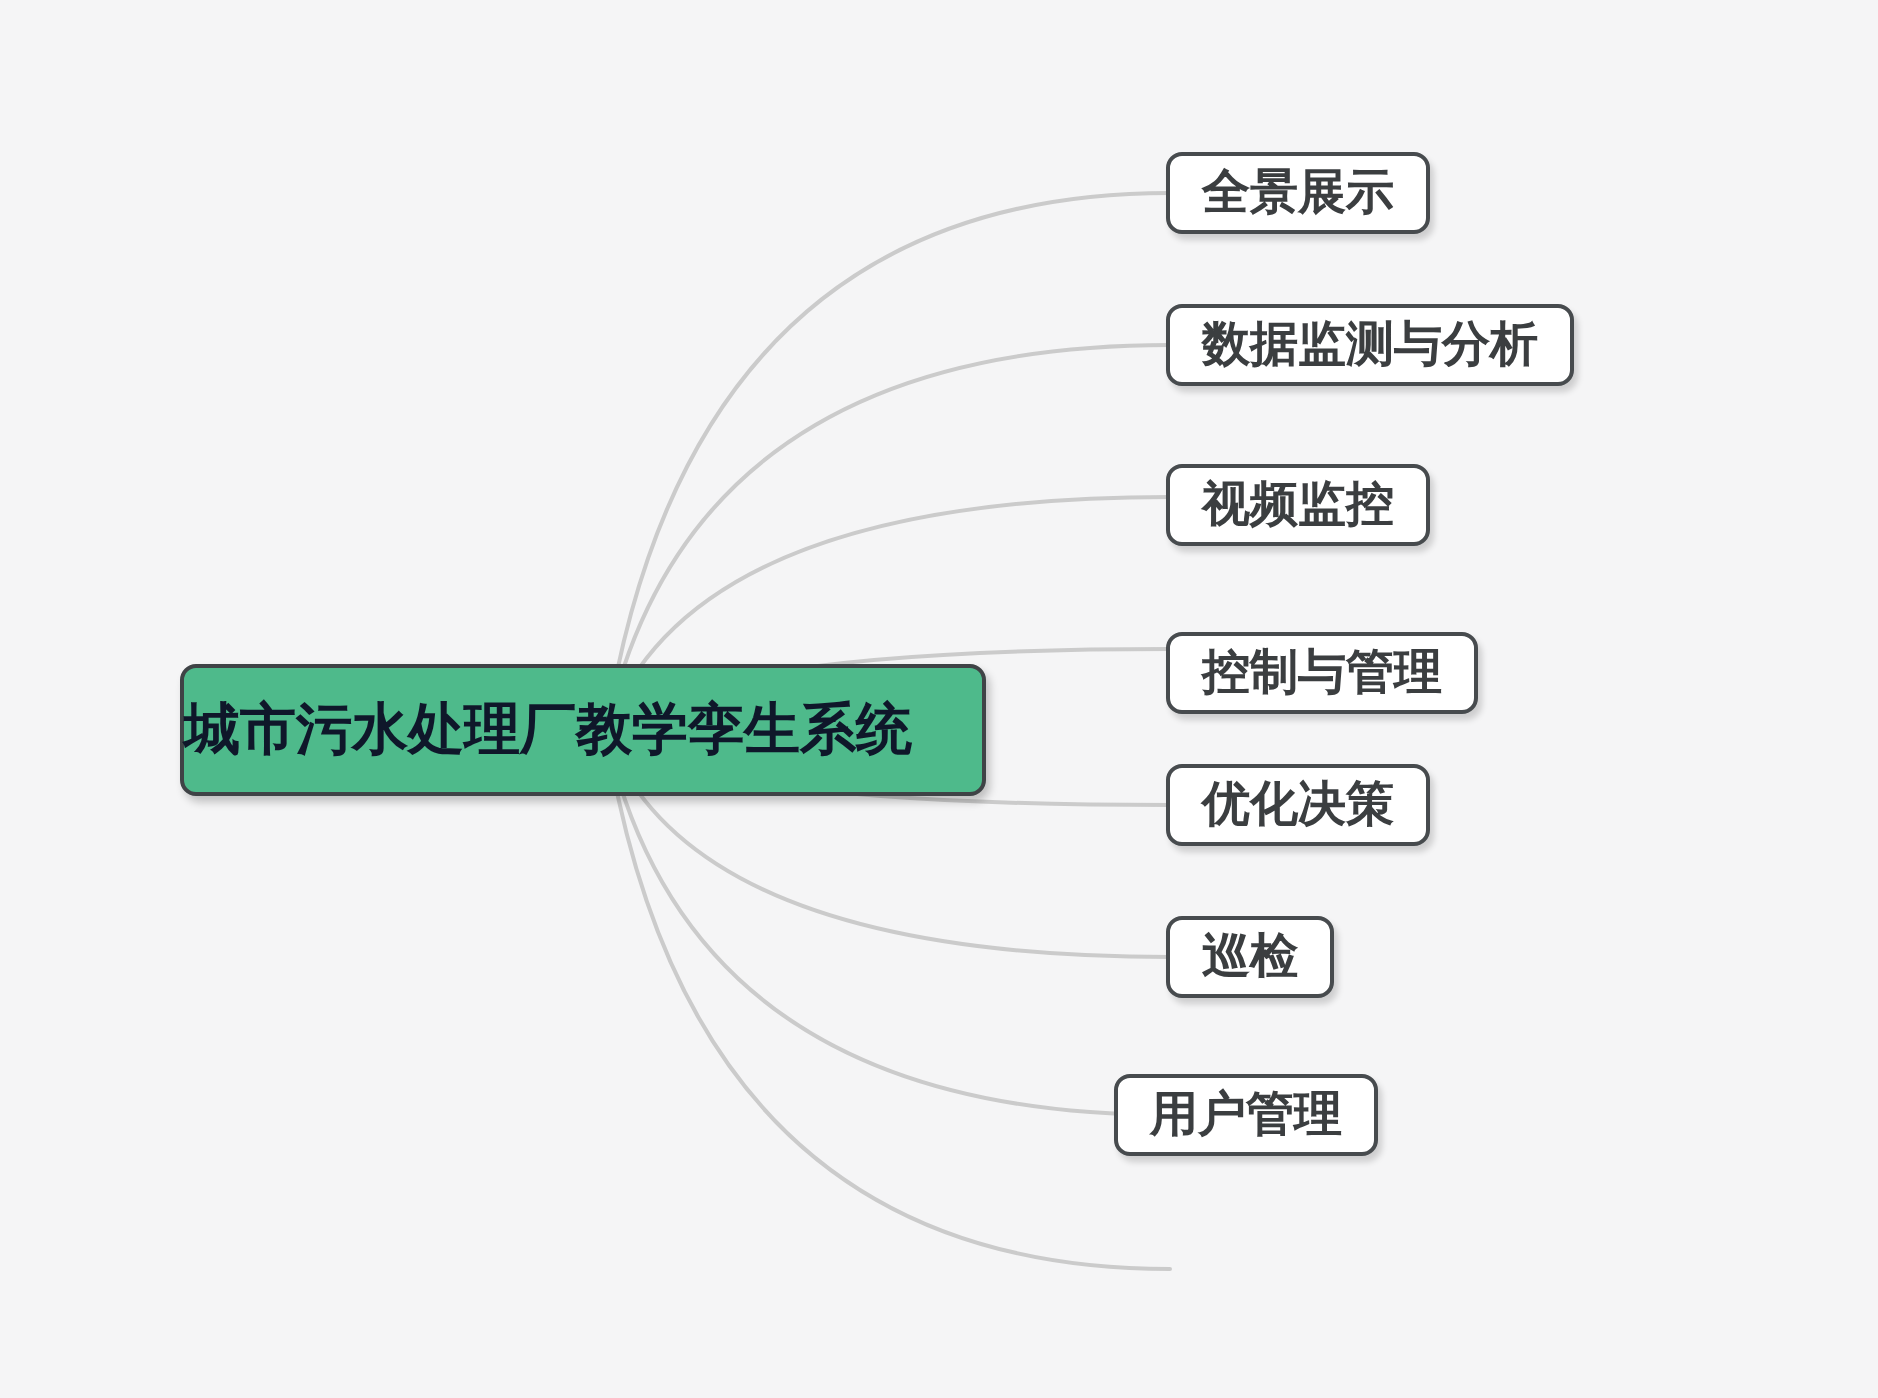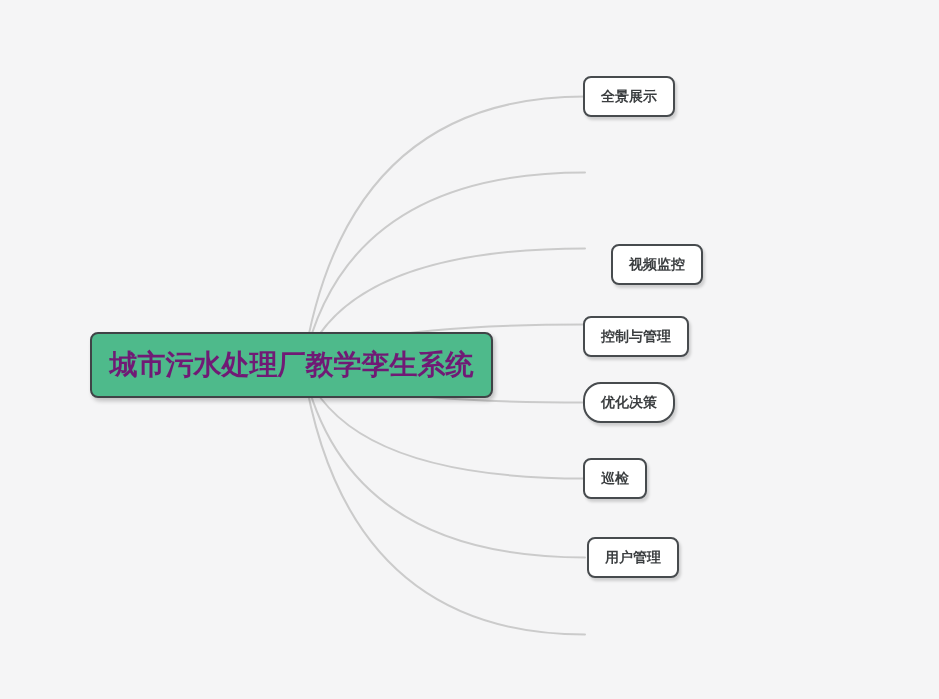--- a/index.html
+++ b/index.html
@@ -27,56 +27,55 @@
   }
 
   .node {
     position: absolute;
     white-space: nowrap;
     border: 2px solid #474b4e;
     border-radius: 8px;
     background: #ffffff;
     color: #3b3e40;
     font-weight: bold;
-    font-size: 14px;
+    font-size: 24px;
     height: 41px;
     line-height: 37px;
     padding: 0 16px;
     text-align: center;
     box-shadow: 2px 3px 3px rgba(0,0,0,0.16);
     cursor: pointer;
   }
 
   .root-node {
     position: absolute;
     left: 90px;
     top: 332px;
     width: 403px;
     height: 66px;
     line-height: 62px;
     border: 2px solid #3f4346;
     border-radius: 8px;
     background: #4eba8b;
-    color: #701a75;
+    color: #0f172a;
     font-weight: bold;
     font-size: 28px;
-    text-align: center;
     white-space: nowrap;
     box-shadow: 2px 3px 4px rgba(0,0,0,0.22);
     cursor: pointer;
   }
 
   
   .n0 { left: 583px; top: 76px;  }
   .n1 { left: 583px; top: 152px; }
-  .n2 { left: 583px; top: 244px; margin-left: 28px; }
+  .n2 { left: 583px; top: 232px; }
   .n3 { left: 583px; top: 316px; }
-  .n4 { left: 583px; top: 382px; border-radius: 18px; }
+  .n4 { left: 583px; top: 382px; }
   .n5 { left: 583px; top: 458px; }
-  .n6 { left: 587px; top: 537px; }
+  .n6 { left: 557px; top: 537px; }
   .n7 { left: 583px; top: 614px; }
 </style>
 </head>
 <body>
 
 <div class="canvas">
 
   <svg class="links-layer" width="939" height="699" viewBox="0 0 939 699" xmlns="http://www.w3.org/2000/svg">
     <path class="link" d="M 303 366 Q 345 96.5  585 96.5"></path>
     <path class="link" d="M 303 366 Q 345 172.5 585 172.5"></path>
@@ -84,19 +83,20 @@
     <path class="link" d="M 303 366 Q 345 324.5 585 324.5"></path>
     <path class="link" d="M 303 366 Q 345 402.5 585 402.5"></path>
     <path class="link" d="M 303 366 Q 345 478.5 585 478.5"></path>
     <path class="link" d="M 303 366 Q 345 557.5 585 557.5"></path>
     <path class="link" d="M 303 366 Q 345 634.5 585 634.5"></path>
   </svg>
 
   <div class="root-node">城市污水处理厂教学孪生系统</div>
 
   <div class="node n0">全景展示</div>
+  <div class="node n1">数据监测与分析</div>
   <div class="node n2">视频监控</div>
   <div class="node n3">控制与管理</div>
   <div class="node n4">优化决策</div>
   <div class="node n5">巡检</div>
   <div class="node n6">用户管理</div>
 
 </div>
 
 </body></html>

